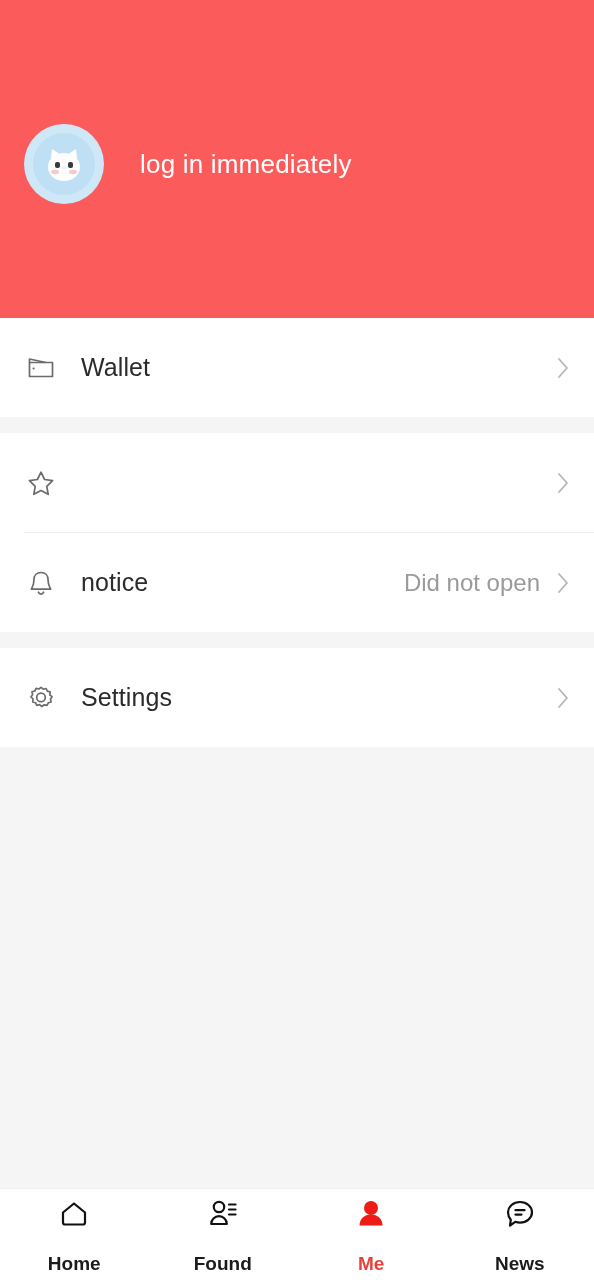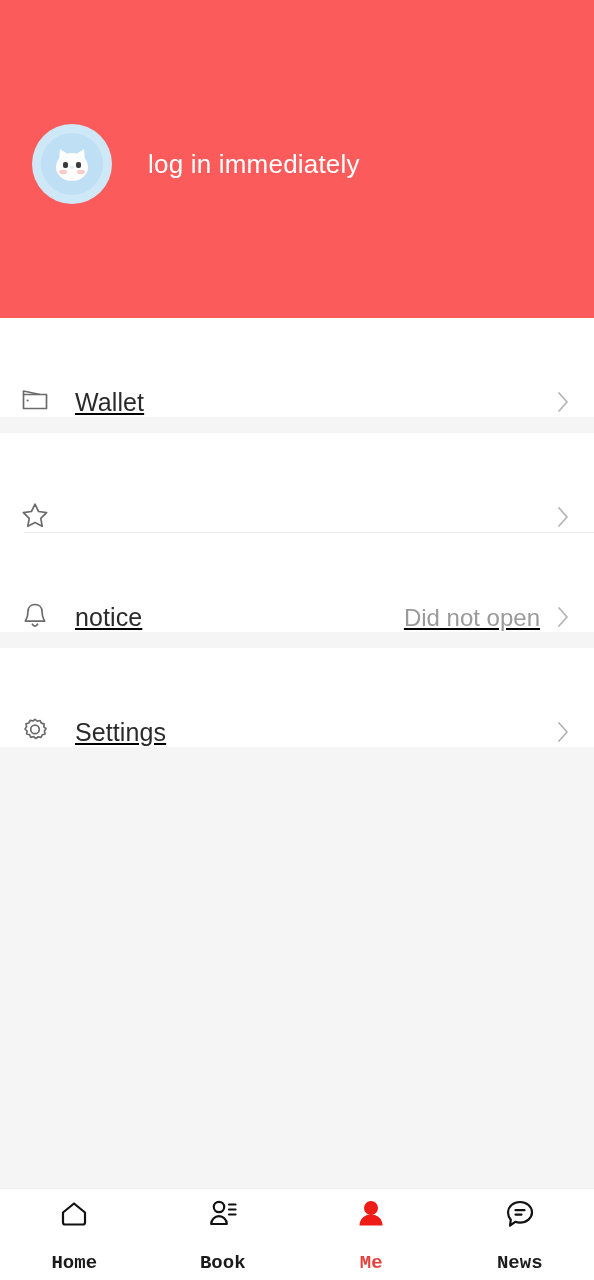--- a/index.html
+++ b/index.html
@@ -19,21 +19,21 @@
   
   .header {
     position:relative;
     height:330px;
     background:#fb5b5a;
     flex:0 0 auto;
     display:flex; align-items:flex-start;
   }
   .profile-row {
     display:flex; align-items:center;
-    margin-top:124px; padding-left:32px;
+    margin-top:124px; padding-left:24px;
   }
   .avatar {
     width:80px; height:80px; border-radius:50%;
     background:#cfe8f7;
     display:flex; align-items:center; justify-content:center;
     position:relative; overflow:hidden;
     flex:0 0 auto;
   }
   .avatar-inner {
     position:absolute; left:50%; top:50%;
@@ -66,25 +66,24 @@
   }
   .card.first {
     border-top-left-radius:14px;
     border-top-right-radius:14px;
   }
   .gap { height:16px; background:#f5f5f5; width:100%; }
 
   .row {
     position:relative;
     height:99px;
-    display:flex; align-items:flex-end;
-    padding:0 22px 0 18px;
+    display:flex; align-items:center;
+    padding:0 22px 0 24px;
     cursor:pointer;
     background:#ffffff;
-    text-decoration:underline;
   }
   .row .icon {
     width:34px; height:34px;
     display:flex; align-items:center; justify-content:center;
     flex:0 0 auto;
   }
   .row .label {
     margin-left:23px;
     font-size:25px;
     color:#2b2b2b;
@@ -121,21 +120,20 @@
     display:flex;
     align-items:center;
   }
   .tab {
     flex:1 1 0;
     height:100%;
     display:flex; flex-direction:column;
     align-items:center; justify-content:center;
     gap:22px;
     cursor:pointer;
-    font-family:Liberation Mono, monospace;
   }
   .tab .t-icon {
     height:36px;
     display:flex; align-items:center; justify-content:center;
   }
   .tab .t-label {
     font-size:19px;
     color:#1b1b1b;
     font-weight:700;
     line-height:1;
@@ -266,21 +264,21 @@
     <div class="tab">
       <span class="t-icon">
         <svg width="34" height="34" viewBox="0 0 34 34" fill="none" stroke="#111111" stroke-width="2.2" stroke-linejoin="round" stroke-linecap="round">
           <circle cx="13" cy="10" r="5.2"></circle>
           <path d="M5.2 27 A7.8 7.8 0 0 1 20.8 27 Z"></path>
           <path d="M23 7.5 L29.5 7.5"></path>
           <path d="M23 12.5 L29.5 12.5"></path>
           <path d="M23 17.5 L29.5 17.5"></path>
         </svg>
       </span>
-      <span class="t-label">Book</span>
+      <span class="t-label">Found</span>
     </div>
 
 
     <div class="tab active">
       <span class="t-icon">
         <svg width="34" height="34" viewBox="0 0 34 34" fill="#ee1b16">
           <circle cx="17" cy="11" r="7"></circle>
           <path d="M5.5 28.5 C5.5 21.8 10.6 17.5 17 17.5 C23.4 17.5 28.5 21.8 28.5 28.5 Z"></path>
         </svg>
       </span>

